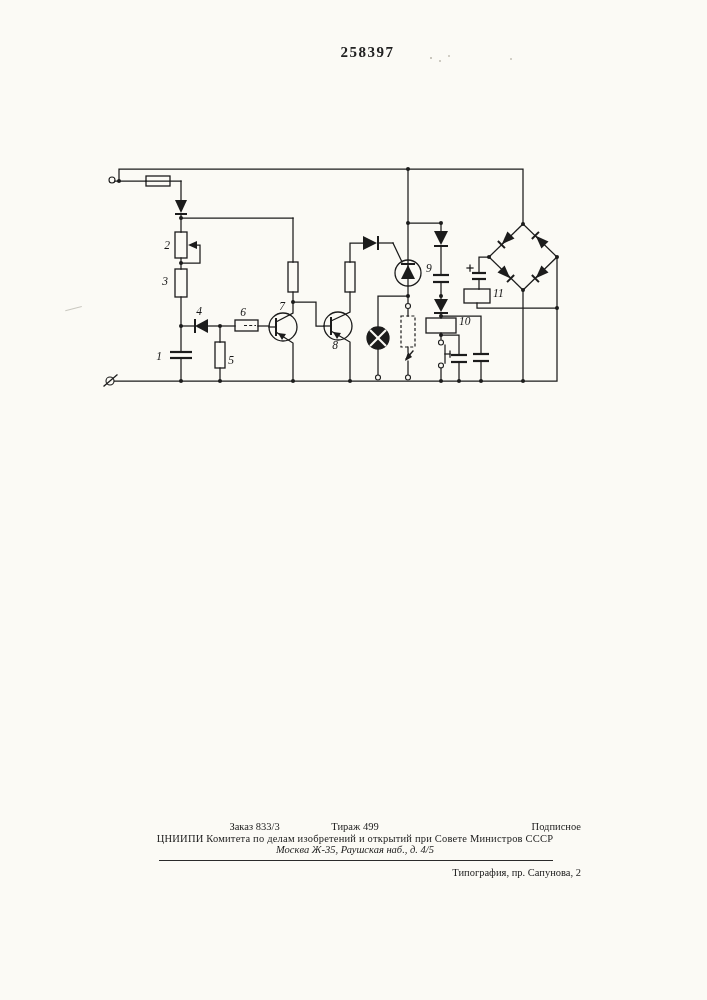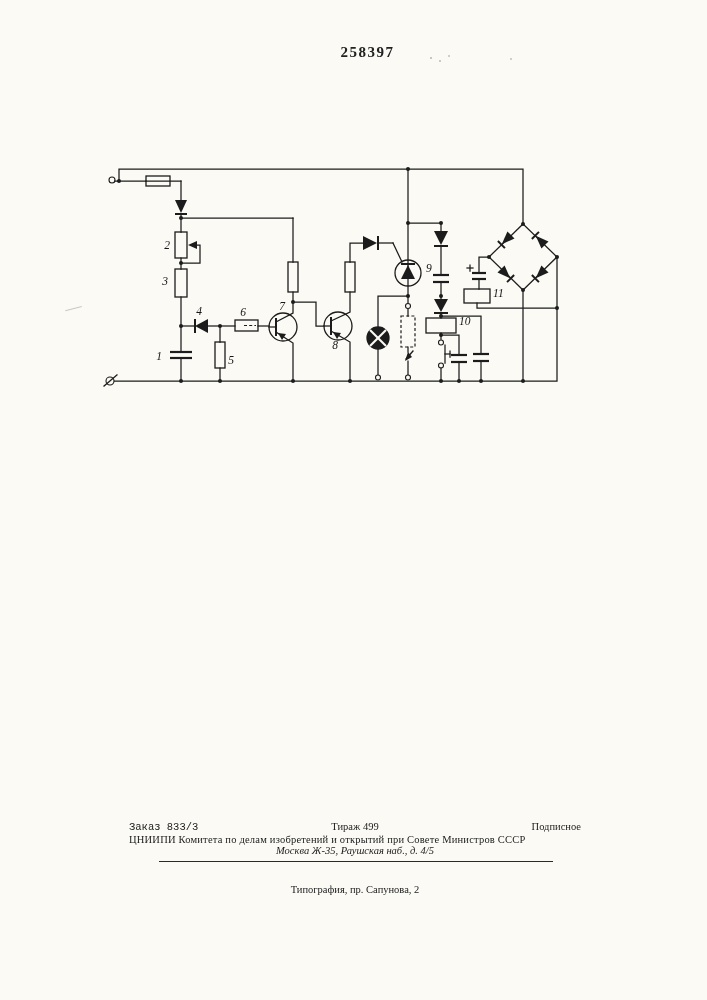--- a/index.html
+++ b/index.html
@@ -30,27 +30,27 @@
   .dot{fill:#1c1c1c;}
   .oc{fill:#fbfaf5;stroke:#1c1c1c;stroke-width:1.1;}
   .dash{stroke:#1c1c1c;stroke-width:1.2;fill:none;stroke-dasharray:3 2.2;}
   text.lbl{font-family:"Liberation Serif",serif;font-style:italic;font-size:11.5px;fill:#161616;}
   
   .footer{position:absolute;left:129px;top:818px;width:452px;font-size:10.5px;color:#1c1c1c;}
   .footer .row1{text-align:center;margin-bottom:7px;}
   .footer .row2{display:flex;justify-content:space-between;border-bottom:1.6px solid #2a2a2a;padding-bottom:5px;}
   .footer .row3{display:flex;margin-top:3px;}
   .footer .row3 .cell{flex:1;}
-  .footer .row3 .c-left{text-align:left;font-family:Liberation Mono, monospace;}
+  .footer .row3 .c-left{text-align:right;}
   .footer .row3 .c-mid{text-align:center;}
   .footer .row3 .c-right{text-align:right;}
-  .footer .org{text-align:left;margin-top:1px;letter-spacing:.2px;white-space:nowrap;}
+  .footer .org{text-align:center;margin-top:1px;letter-spacing:.2px;white-space:nowrap;}
   .footer .addr{text-align:center;font-style:italic;}
   .footer .rule2{border-bottom:1.4px solid #2a2a2a;margin:5px 28px 0 30px;}
-  .footer .printing{text-align:center;margin-top:22px;}
+  .footer .printing{text-align:right;margin-top:6px;}
   .nm{font-weight:bold;margin-left:4px;}
 </style>
 </head>
 <body>
 
 <div class="patent-number">258397</div>
 <div class="pencil-mark"></div>
 <div class="scan-speckle"></div>
 
 <svg class="circuit" width="520" height="245" viewBox="0 0 520 245">

